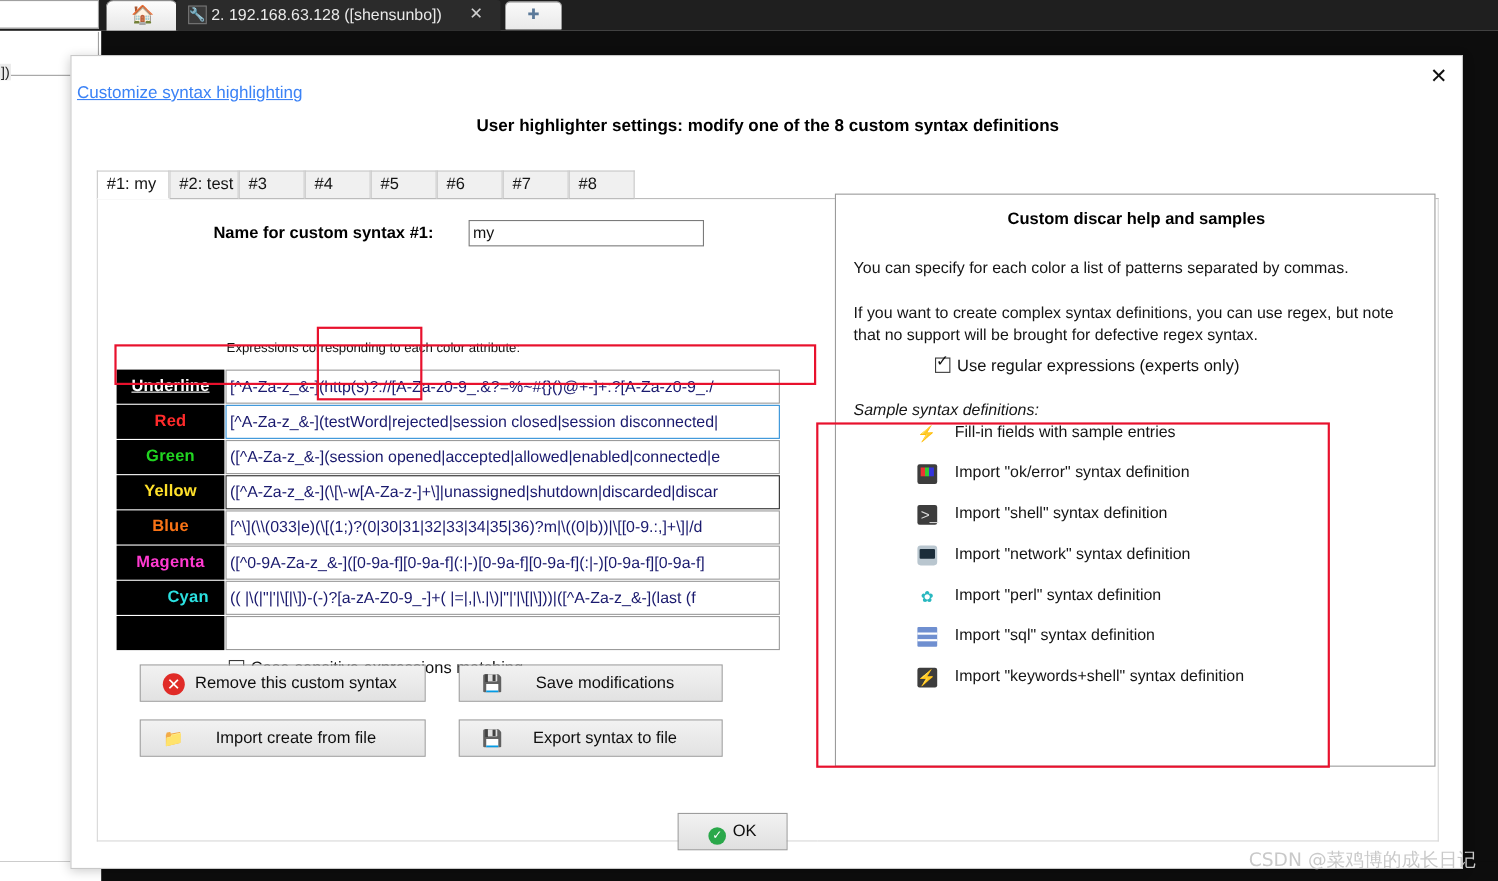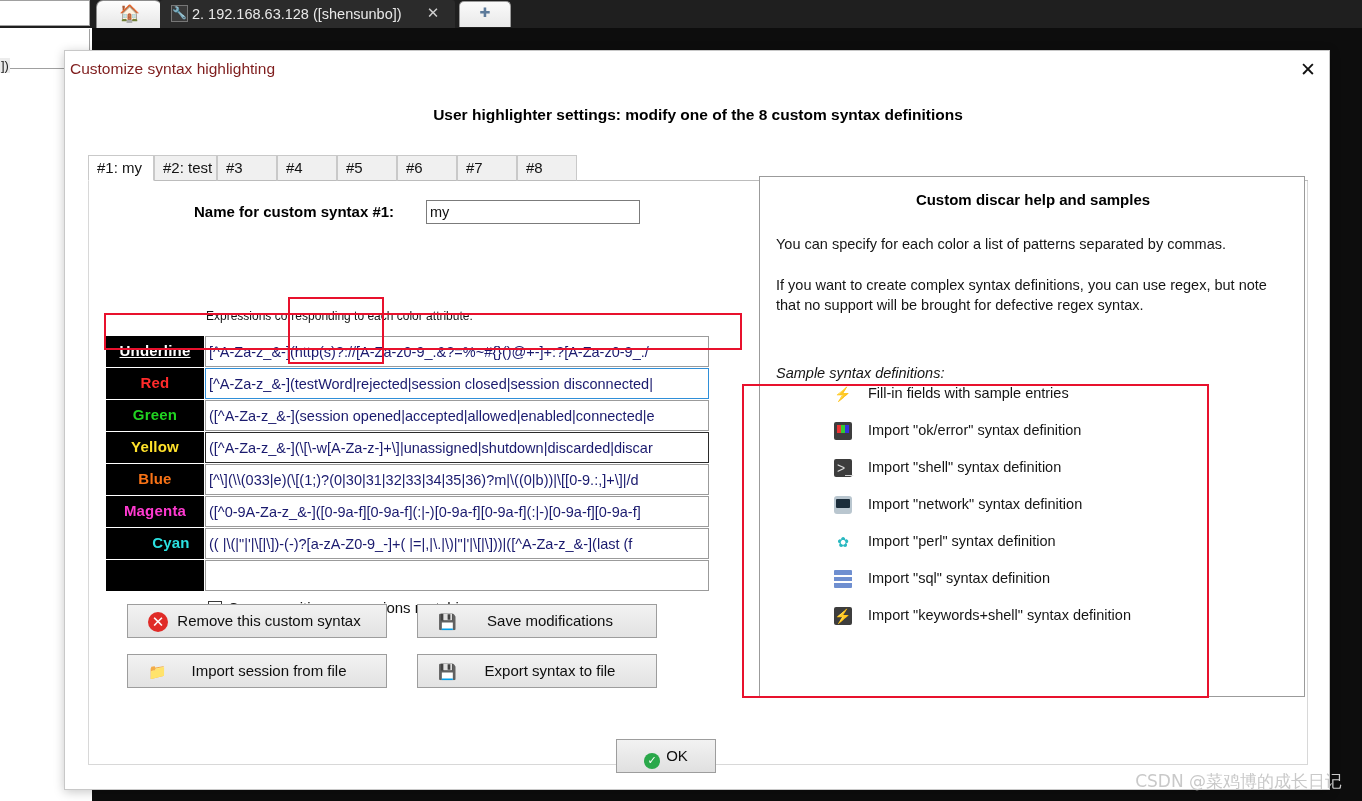--- a/index.html
+++ b/index.html
@@ -87,22 +87,22 @@
     background: #ffffff;
   }
 
   
   .dialog {
     position: absolute; left: 64px; top: 50px; width: 1266px; height: 740px;
     background: #ffffff; border: 1px solid #c8c8c8;
     box-shadow: 0 2px 10px rgba(0,0,0,0.22);
   }
   .dlg-title {
-    position: absolute; left: 5px; top: 9px;
-    font-size: 15.5px; color: #7f1d1d;
+    position: absolute; left: 5px; top: 25px;
+    font-size: 15.5px; color: #3b82f6; text-decoration: underline;
   }
   .dlg-close {
     position: absolute; right: 9px; top: 7px; width: 24px; height: 24px;
     text-align: center; line-height: 22px; font-size: 19px; color: #101010;
     font-family: "DejaVu Sans", sans-serif;
   }
   .dlg-heading {
     position: absolute; left: 0px; top: 55px; width: 1266px;
     text-align: center; font-size: 15.5px; font-weight: bold; color: #000;
   }
@@ -393,35 +393,38 @@
     <div class="btn" id="btn-remove">
       <span class="bico ic-xcircle">✕</span>
       <span class="lbl">Remove this custom syntax</span>
     </div>
     <div class="btn" id="btn-save">
       <span class="bico ic-floppy">💾</span>
       <span class="lbl">Save modifications</span>
     </div>
     <div class="btn" id="btn-import">
       <span class="bico ic-folder">📁</span>
-      <span class="lbl">Import session from file</span>
+      <span class="lbl">Import create from file</span>
     </div>
     <div class="btn" id="btn-export">
       <span class="bico ic-floppy">💾</span>
       <span class="lbl">Export syntax to file</span>
     </div>
 
     <div class="btn-ok">
       <span class="ok-dot">✓</span><span>OK</span>
     </div>
 
     <div class="help-box">
       <div class="help-title">Custom discar help and samples</div>
       <div class="help-p" id="help-p1">You can specify for each color a list of patterns separated by commas.</div>
       <div class="help-p" id="help-p2">If you want to create complex syntax definitions, you can use regex, but note that no support will be brought for defective regex syntax.</div>
+      <div class="cb-wrap" id="regex-cb">
+        <span class="cb-box checked" id="rx-box"></span><span>Use regular expressions (experts only)</span>
+      </div>
 
       <div class="sample-title" style="top:188px;font-style:italic;">Sample syntax definitions:</div>
       <div class="sample-list" id="sample-list" style="top:198px;">
           <div class="sample-item"><span class="sico ic-bolt">⚡</span><span class="slbl">Fill-in fields with sample entries</span></div>
           <div class="sample-item"><span class="sico ic-monitor"></span><span class="slbl">Import "ok/error" syntax definition</span></div>
           <div class="sample-item"><span class="sico ic-shell">&gt;_</span><span class="slbl">Import "shell" syntax definition</span></div>
           <div class="sample-item"><span class="sico ic-network"></span><span class="slbl">Import "network" syntax definition</span></div>
           <div class="sample-item"><span class="sico ic-gear">✿</span><span class="slbl">Import "perl" syntax definition</span></div>
           <div class="sample-item"><span class="sico ic-sql"></span><span class="slbl">Import "sql" syntax definition</span></div>
           <div class="sample-item"><span class="sico ic-kws">⚡</span><span class="slbl">Import "keywords+shell" syntax definition</span></div>

